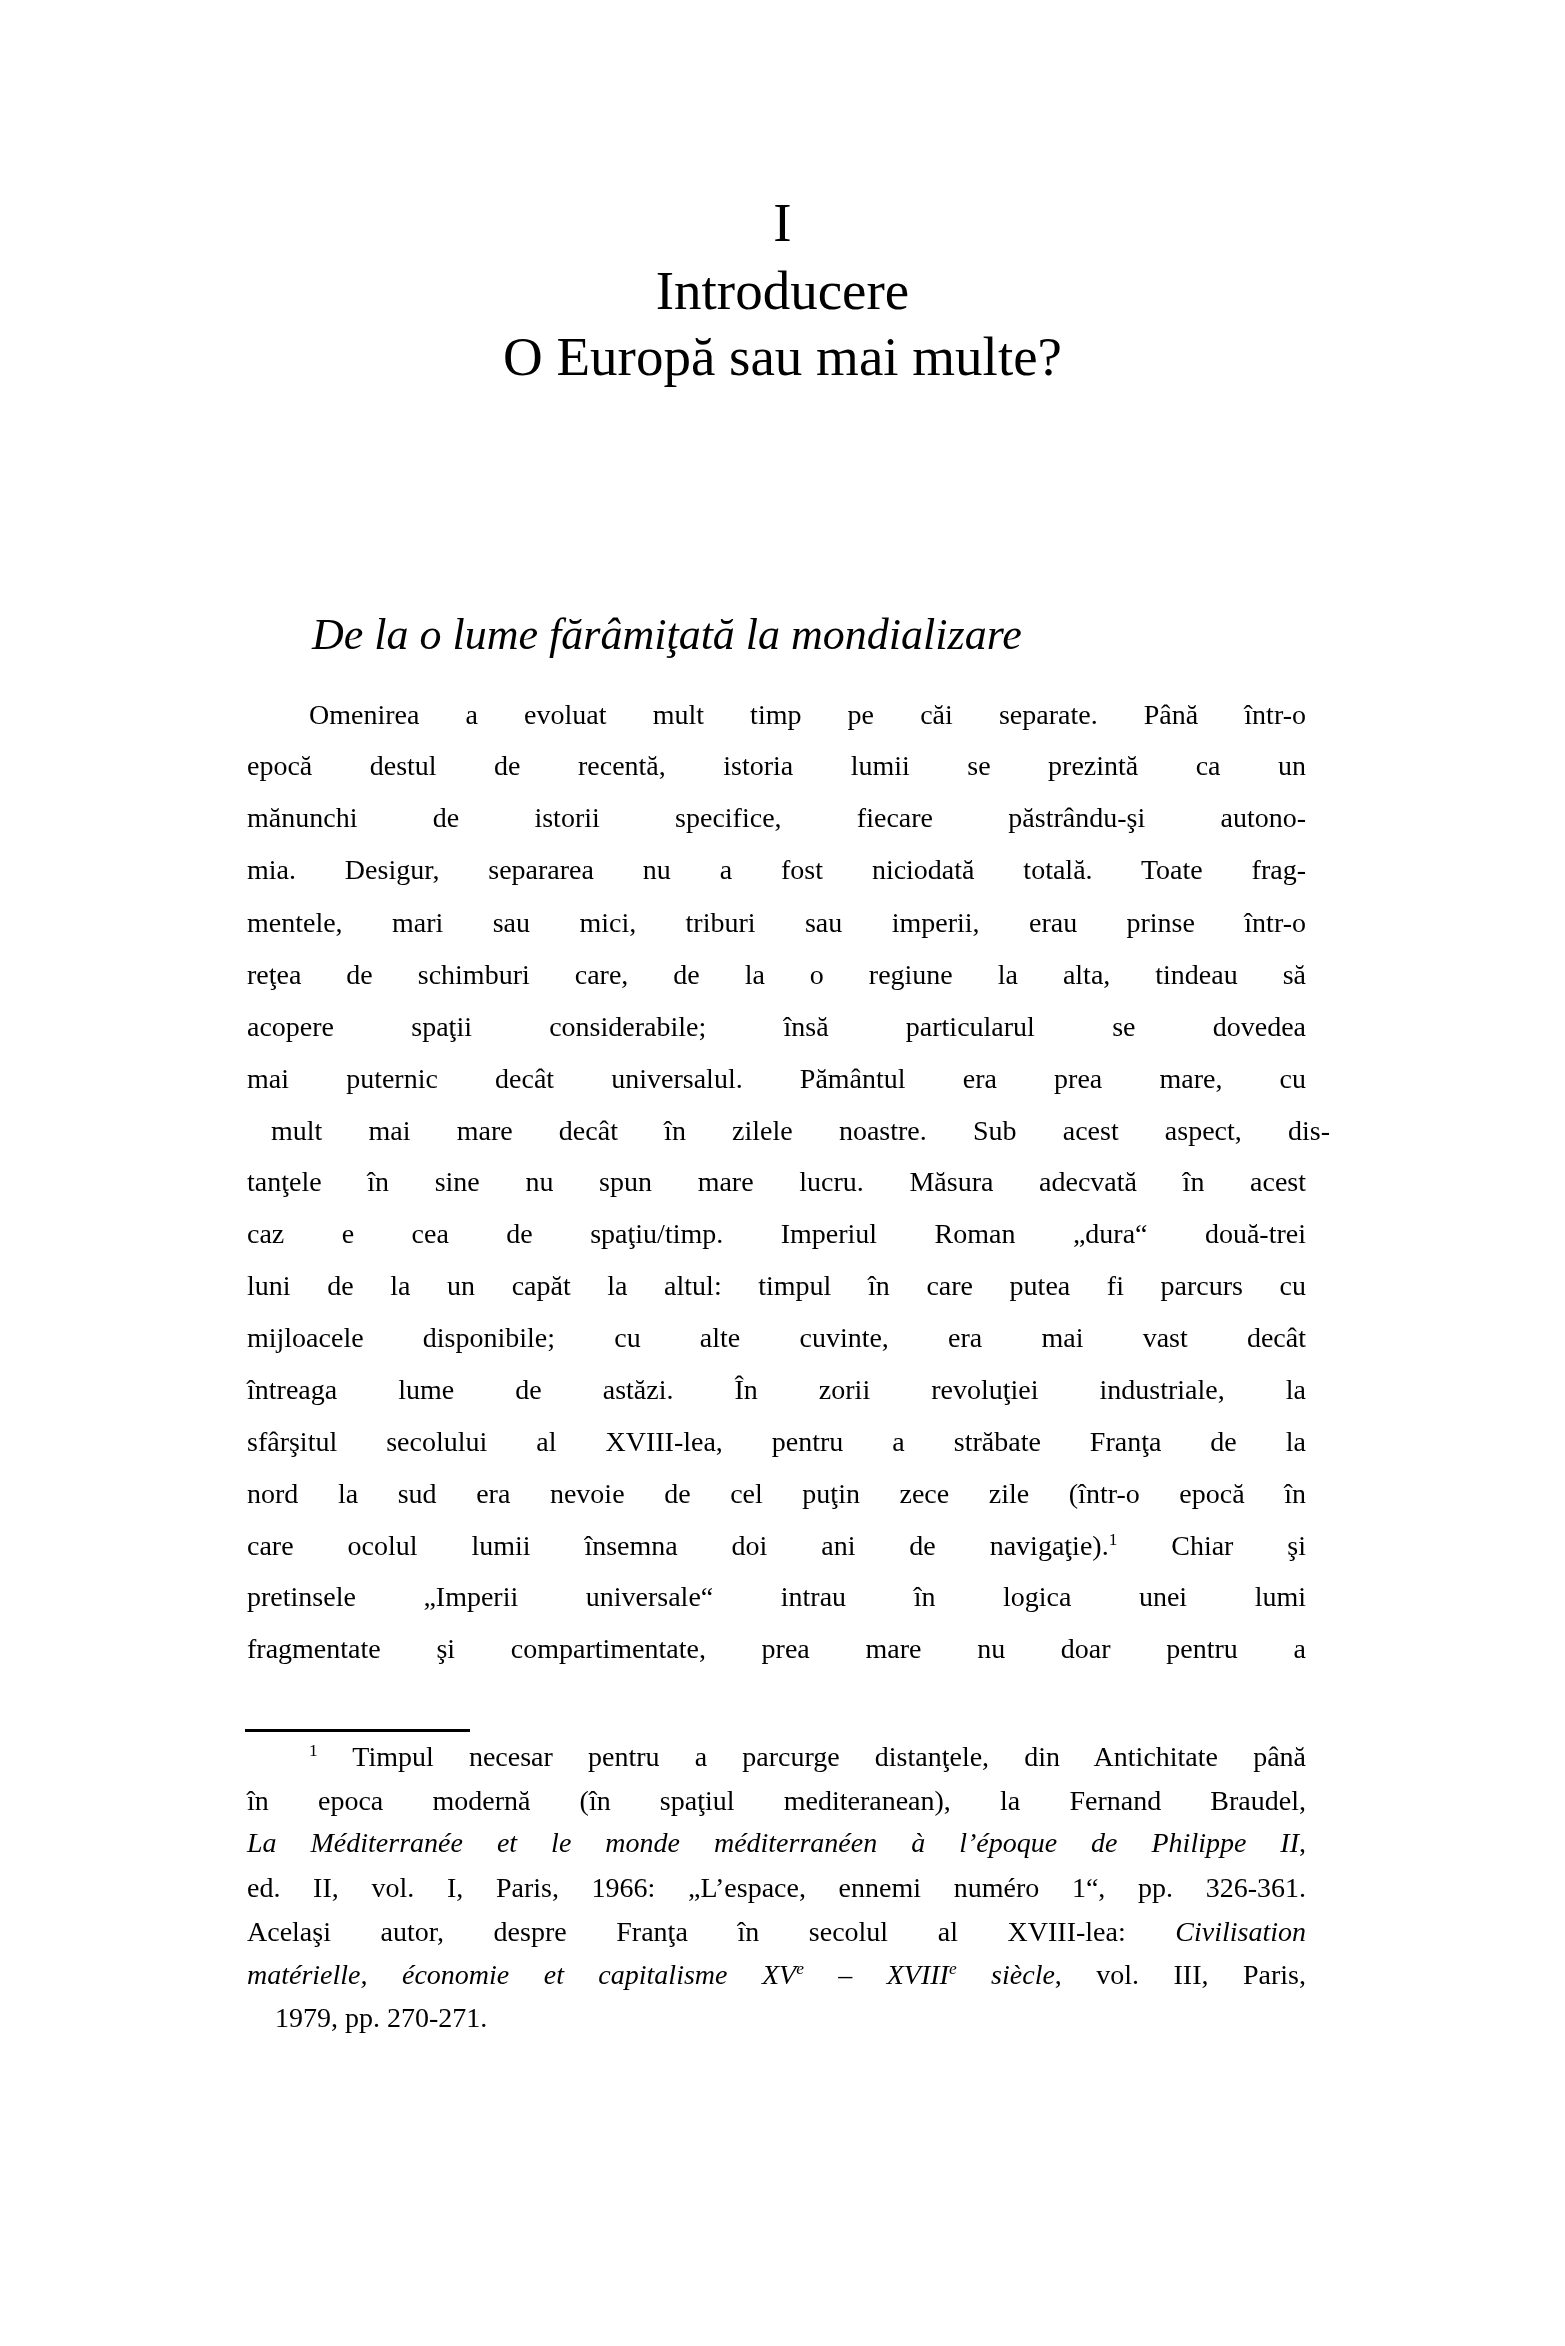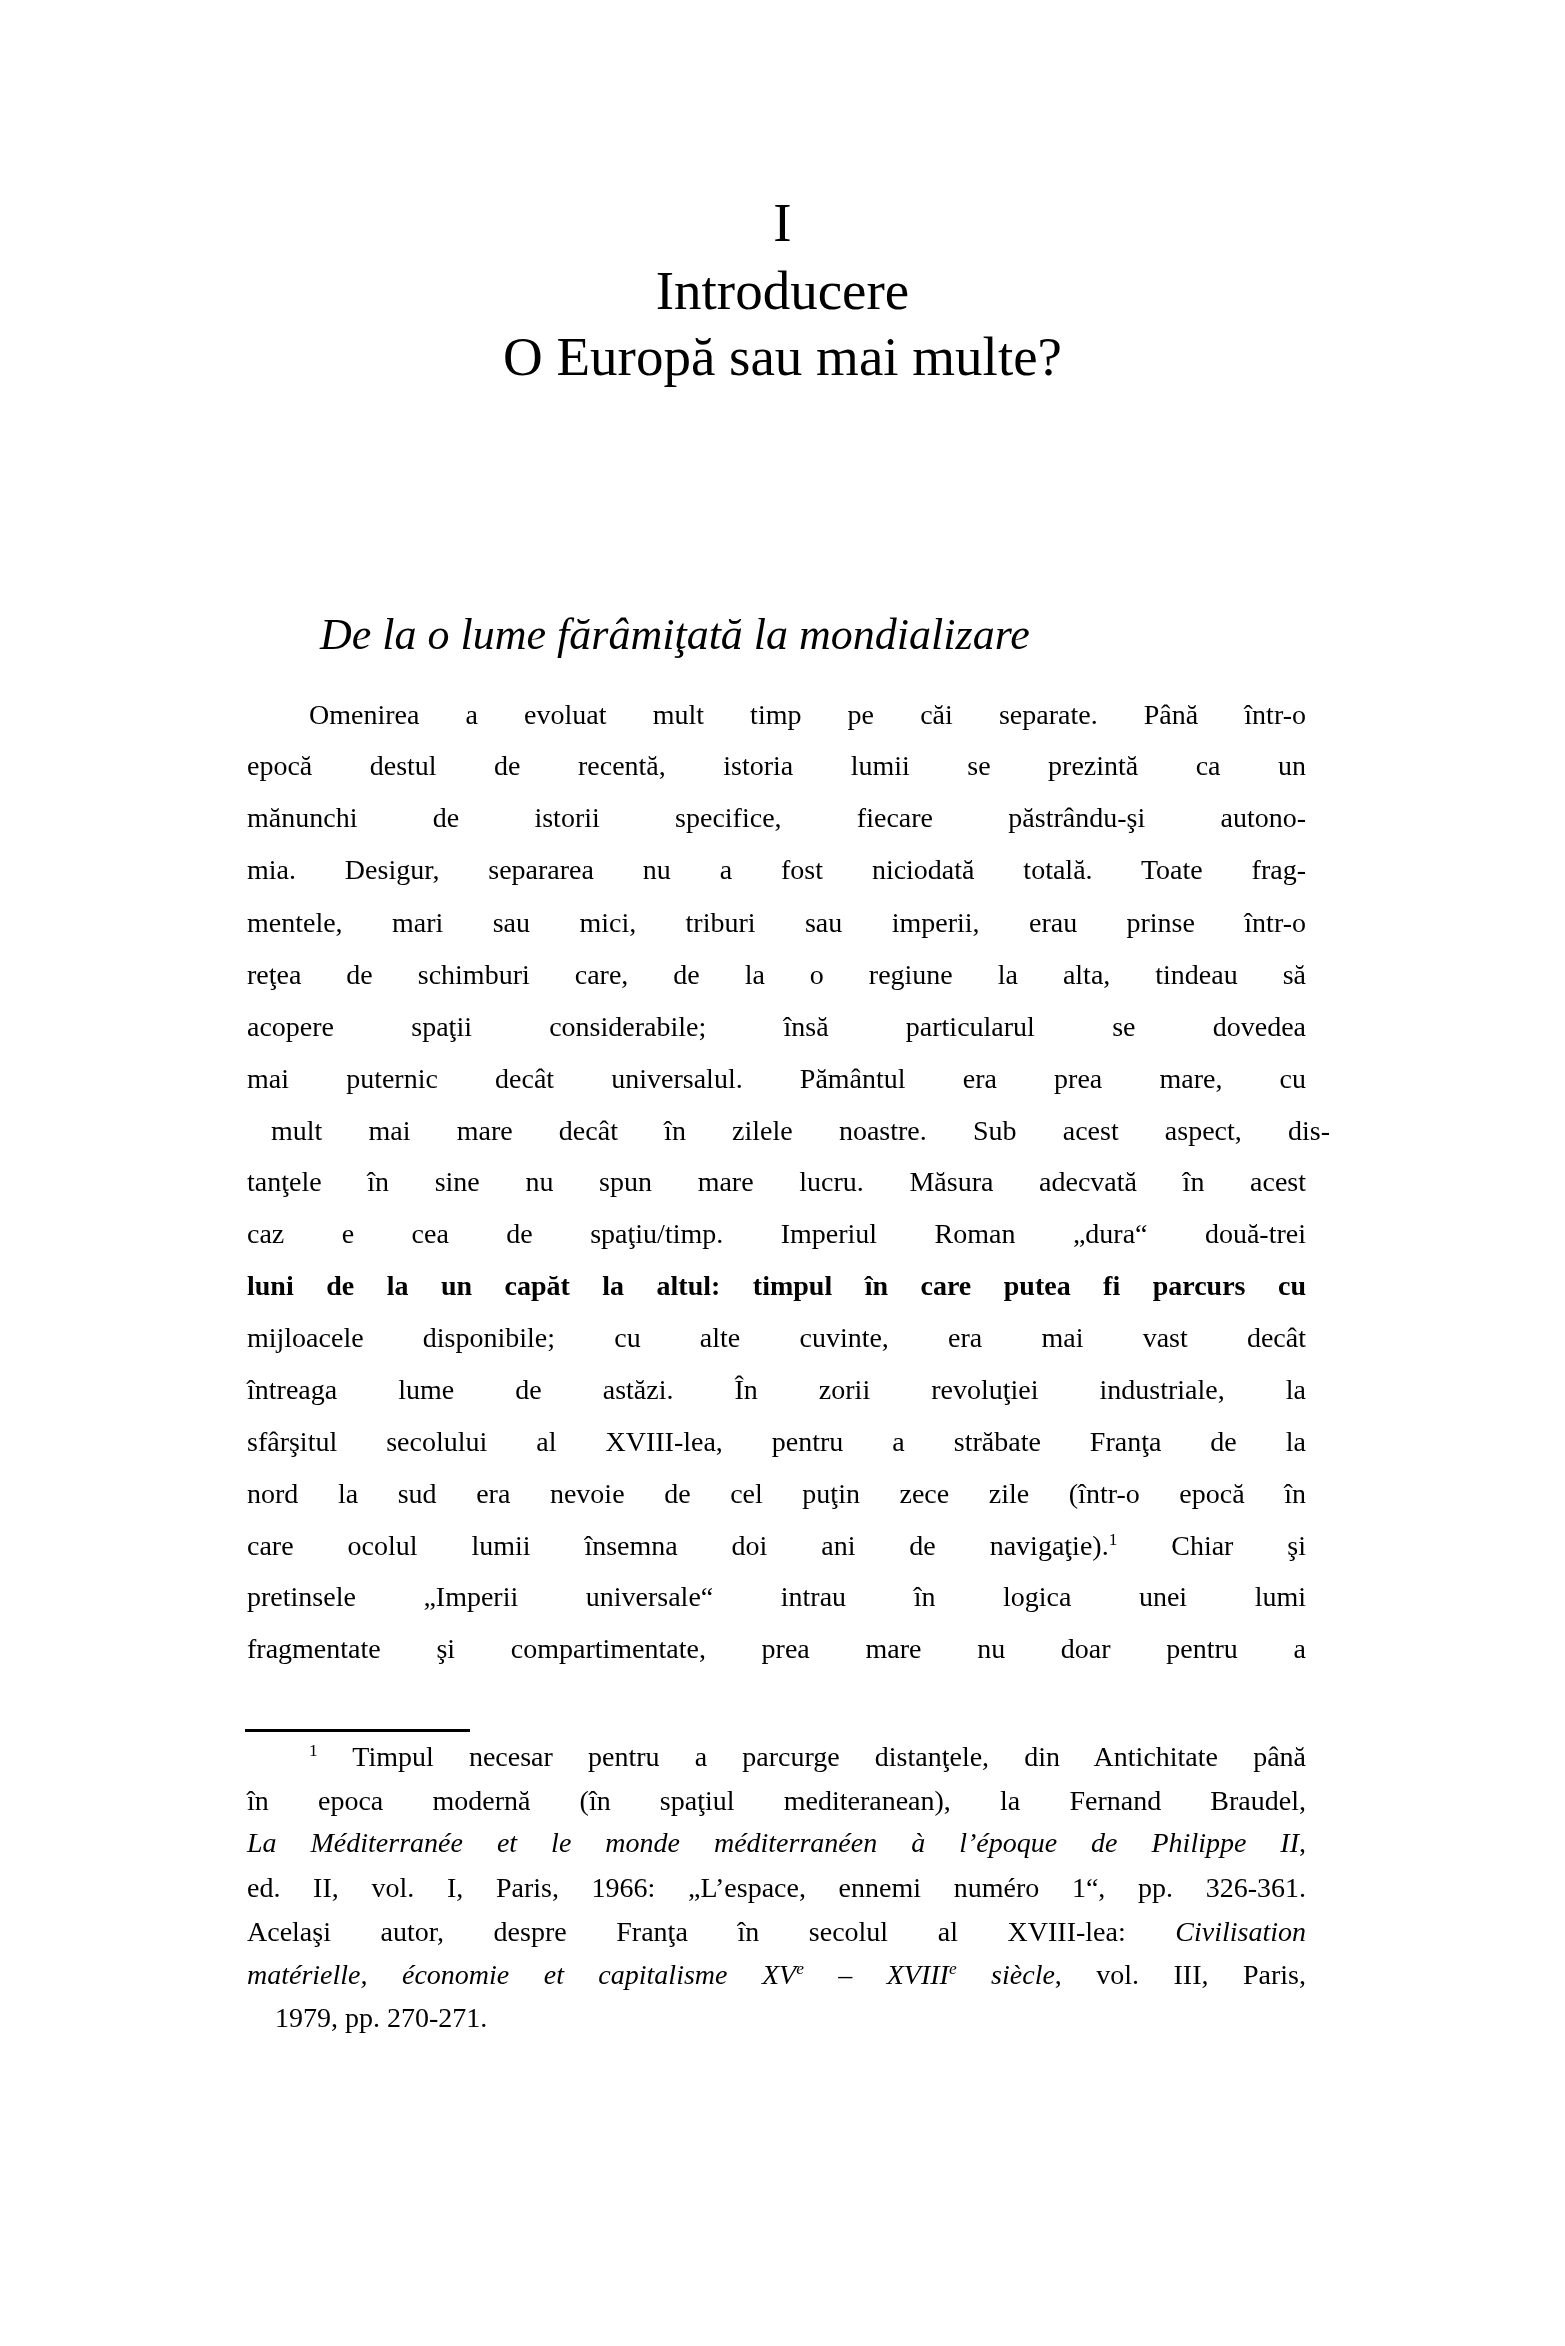--- a/index.html
+++ b/index.html
@@ -6,21 +6,21 @@
     body {
       width: 1565px; height: 2347px; position: relative; overflow: hidden;
       font-family: "Liberation Serif", "DejaVu Serif", serif;
       color: #000000;
     }
     .heading-line {
       position: absolute; left: 0; width: 1565px; text-align: center;
       font-size: 55px; line-height: 1; white-space: nowrap;
     }
     .subtitle {
-      position: absolute; left: 320px; font-style: italic; font-size: 44px;
+      position: absolute; left: 312px; font-style: italic; font-size: 44px;
       line-height: 1; white-space: nowrap;
     }
     .body-text { position: absolute; left: 247px; width: 1059px; }
     .line {
       position: absolute; left: 0; width: 1059px; font-size: 28px; line-height: 1;
       white-space: nowrap; text-align: justify; text-align-last: justify;
     }
     .line.indent { left: 62px; width: 997px; }
     .fn-rule {
       position: absolute; left: 245px; top: 1729px; width: 225px; height: 2.8px; background: #000;
@@ -50,21 +50,21 @@
   <div class="line" style="top:752px;">epocă destul de recentă, istoria lumii se prezintă ca un</div>
   <div class="line" style="top:804px;">mănunchi de istorii specifice, fiecare păstrându-şi autono-</div>
   <div class="line" style="top:856px;">mia. Desigur, separarea nu a fost niciodată totală. Toate frag-</div>
   <div class="line" style="top:909px;">mentele, mari sau mici, triburi sau imperii, erau prinse într-o</div>
   <div class="line" style="top:961px;">reţea de schimburi care, de la o regiune la alta, tindeau să</div>
   <div class="line" style="top:1013px;">acopere spaţii considerabile; însă particularul se dovedea</div>
   <div class="line" style="top:1065px;">mai puternic decât universalul. Pământul era prea mare, cu</div>
   <div class="line" style="top:1117px;margin-left:24px;">mult mai mare decât în zilele noastre. Sub acest aspect, dis-</div>
   <div class="line" style="top:1168px;">tanţele în sine nu spun mare lucru. Măsura adecvată în acest</div>
   <div class="line" style="top:1220px;">caz e cea de spaţiu/timp. Imperiul Roman „dura“ două-trei</div>
-  <div class="line" style="top:1272px;font-weight:bold;">luni de la un capăt la altul: timpul în care putea fi parcurs cu</div>
+  <div class="line" style="top:1272px;">luni de la un capăt la altul: timpul în care putea fi parcurs cu</div>
   <div class="line" style="top:1324px;">mijloacele disponibile; cu alte cuvinte, era mai vast decât</div>
   <div class="line" style="top:1376px;">întreaga lume de astăzi. În zorii revoluţiei industriale, la</div>
   <div class="line" style="top:1428px;">sfârşitul secolului al XVIII-lea, pentru a străbate Franţa de la</div>
   <div class="line" style="top:1480px;">nord la sud era nevoie de cel puţin zece zile (într-o epocă în</div>
   <div class="line" style="top:1532px;">
     <span>care ocolul lumii însemna doi ani de navigaţie).</span><sup>1</sup><span> Chiar şi</span>
   </div>
   <div class="line" style="top:1583px;">pretinsele „Imperii universale“ intrau în logica unei lumi</div>
   <div class="line" style="top:1635px;">fragmentate şi compartimentate, prea mare nu doar pentru a</div>
 </div>

